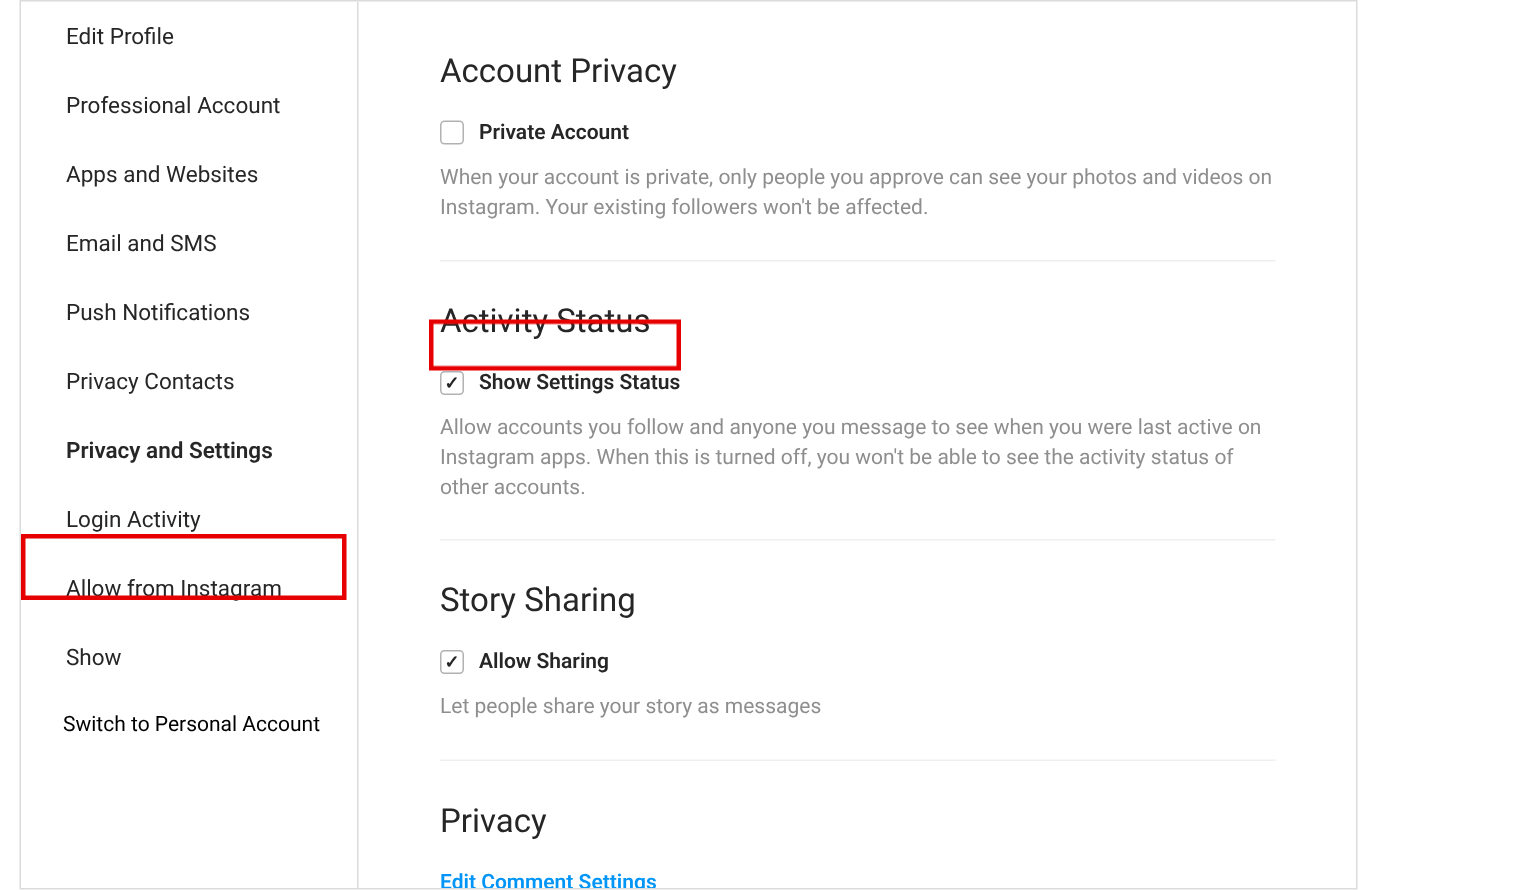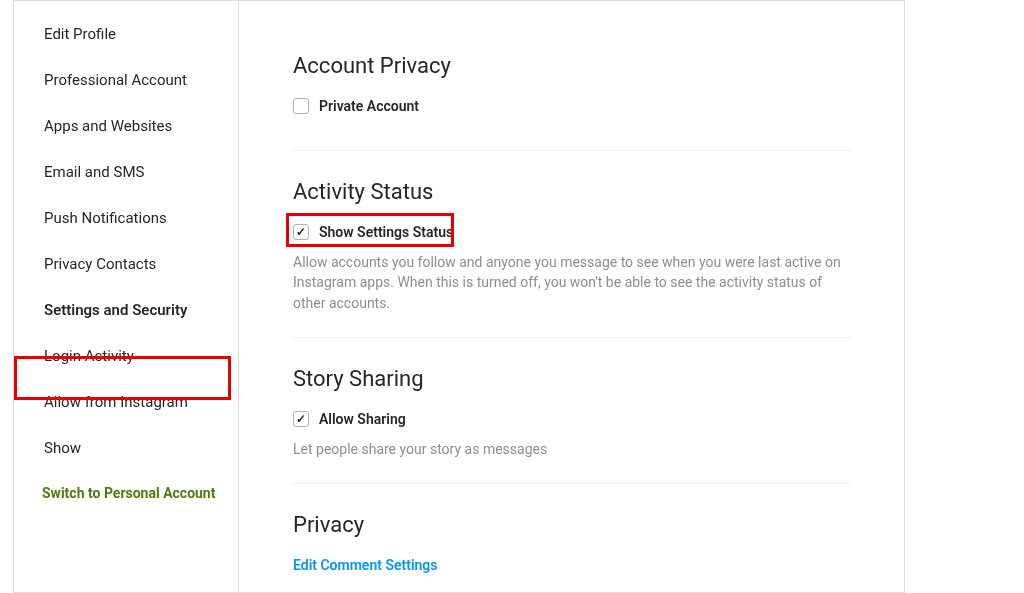--- a/index.html
+++ b/index.html
@@ -1,23 +1,23 @@
 <!DOCTYPE html>
 <html><head>
   <meta charset="utf-8">
   <style>
     * { margin:0; padding:0; box-sizing:border-box; }
     body { font-family: -apple-system, BlinkMacSystemFont, "Segoe UI", Roboto, Helvetica, Arial, sans-serif; background:#fff; color:#262626; }
     .page { width:1024px; height:593px; display:flex; }
     .outer { width:892px; height:593px; border:1px solid #dbdbdb; display:flex; margin-left:13px; overflow:hidden; }
-    .sidebar { width:225px; border-right:1px solid #dbdbdb; padding-top:10px; display:flex; flex-direction:column; }
+    .sidebar { width:225px; border-right:1px solid #dbdbdb; display:flex; flex-direction:column; }
     .sidebar-item { padding:14px 0 14px 28px; font-size:15px; color:#262626; cursor:pointer; border-left:2px solid transparent; }
     .sidebar-item.active { font-weight:600; }
-    .sidebar-link { padding:14px 0 14px 28px; font-size:14px; font-weight:700; color:#4d7c0f; cursor:pointer; }
-    .content { flex:1; padding:52px 54px 10px 54px; overflow:auto; }
+    .sidebar-link { padding:14px 0 14px 28px; font-size:14px; font-weight:400; color:#000000; cursor:pointer; }
+    .content { flex:1; padding:34px 54px 10px 54px; overflow:auto; }
     .section { padding-bottom:24px; margin-bottom:28px; border-bottom:1px solid #efefef; }
     .section:last-child { border-bottom:none; margin-bottom:0; padding-bottom:0; }
     .section-title { font-size:22px; font-weight:400; color:#262626; margin-bottom:20px; }
     .checkrow { display:flex; align-items:flex-start; margin-bottom:12px; }
     .checkbox { width:16px; height:16px; border:1px solid #b2b2b2; border-radius:3px; margin-right:10px; display:flex; align-items:center; justify-content:center; background:#fff; }
     .checkbox.checked::after { content:"✓"; font-size:12px; line-height:1; color:#262626; font-weight:700; }
     .check-label { font-size:14px; font-weight:600; color:#262626; }
     .helptext { font-size:14px; color:#8e8e8e; line-height:1.45; }
     .link-row { font-size:14px; font-weight:600; color:#0095f6; cursor:pointer; }
     .annot { border:3px solid #e60000; position:absolute; pointer-events:none; }
@@ -27,35 +27,36 @@
 
 <div class="page" style="position:relative;">
   <div class="outer">
     <nav class="sidebar">
       <div class="sidebar-item"><span>Edit Profile</span></div>
       <div class="sidebar-item"><span>Professional Account</span></div>
       <div class="sidebar-item"><span>Apps and Websites</span></div>
       <div class="sidebar-item"><span>Email and SMS</span></div>
       <div class="sidebar-item"><span>Push Notifications</span></div>
       <div class="sidebar-item"><span>Privacy Contacts</span></div>
-      <div class="sidebar-item active"><span>Settings and Security</span></div>
+      <div class="sidebar-item active"><span>Privacy and Settings</span></div>
       <div class="sidebar-item"><span>Login Activity</span></div>
       <div class="sidebar-item"><span>Allow from Instagram</span></div>
       <div class="sidebar-item"><span>Show</span></div>
       <div class="sidebar-link"><span>Switch to Personal Account</span></div>
     </nav>
 
     <main class="content">
 
       <section class="section">
         <h2 class="section-title">Account Privacy</h2>
         <div class="checkrow">
           <span class="checkbox"></span>
           <span class="check-label">Private Account</span>
         </div>
+        <p class="helptext">When your account is private, only people you approve can see your photos and videos on Instagram. Your existing followers won't be affected.</p>
       </section>
 
       <section class="section">
         <h2 class="section-title">Activity Status</h2>
         <div class="checkrow">
           <span class="checkbox checked"></span>
           <span class="check-label">Show Settings Status</span>
         </div>
         <p class="helptext">Allow accounts you follow and anyone you message to see when you were last active on Instagram apps. When this is turned off, you won't be able to see the activity status of other accounts.</p>
       </section>

